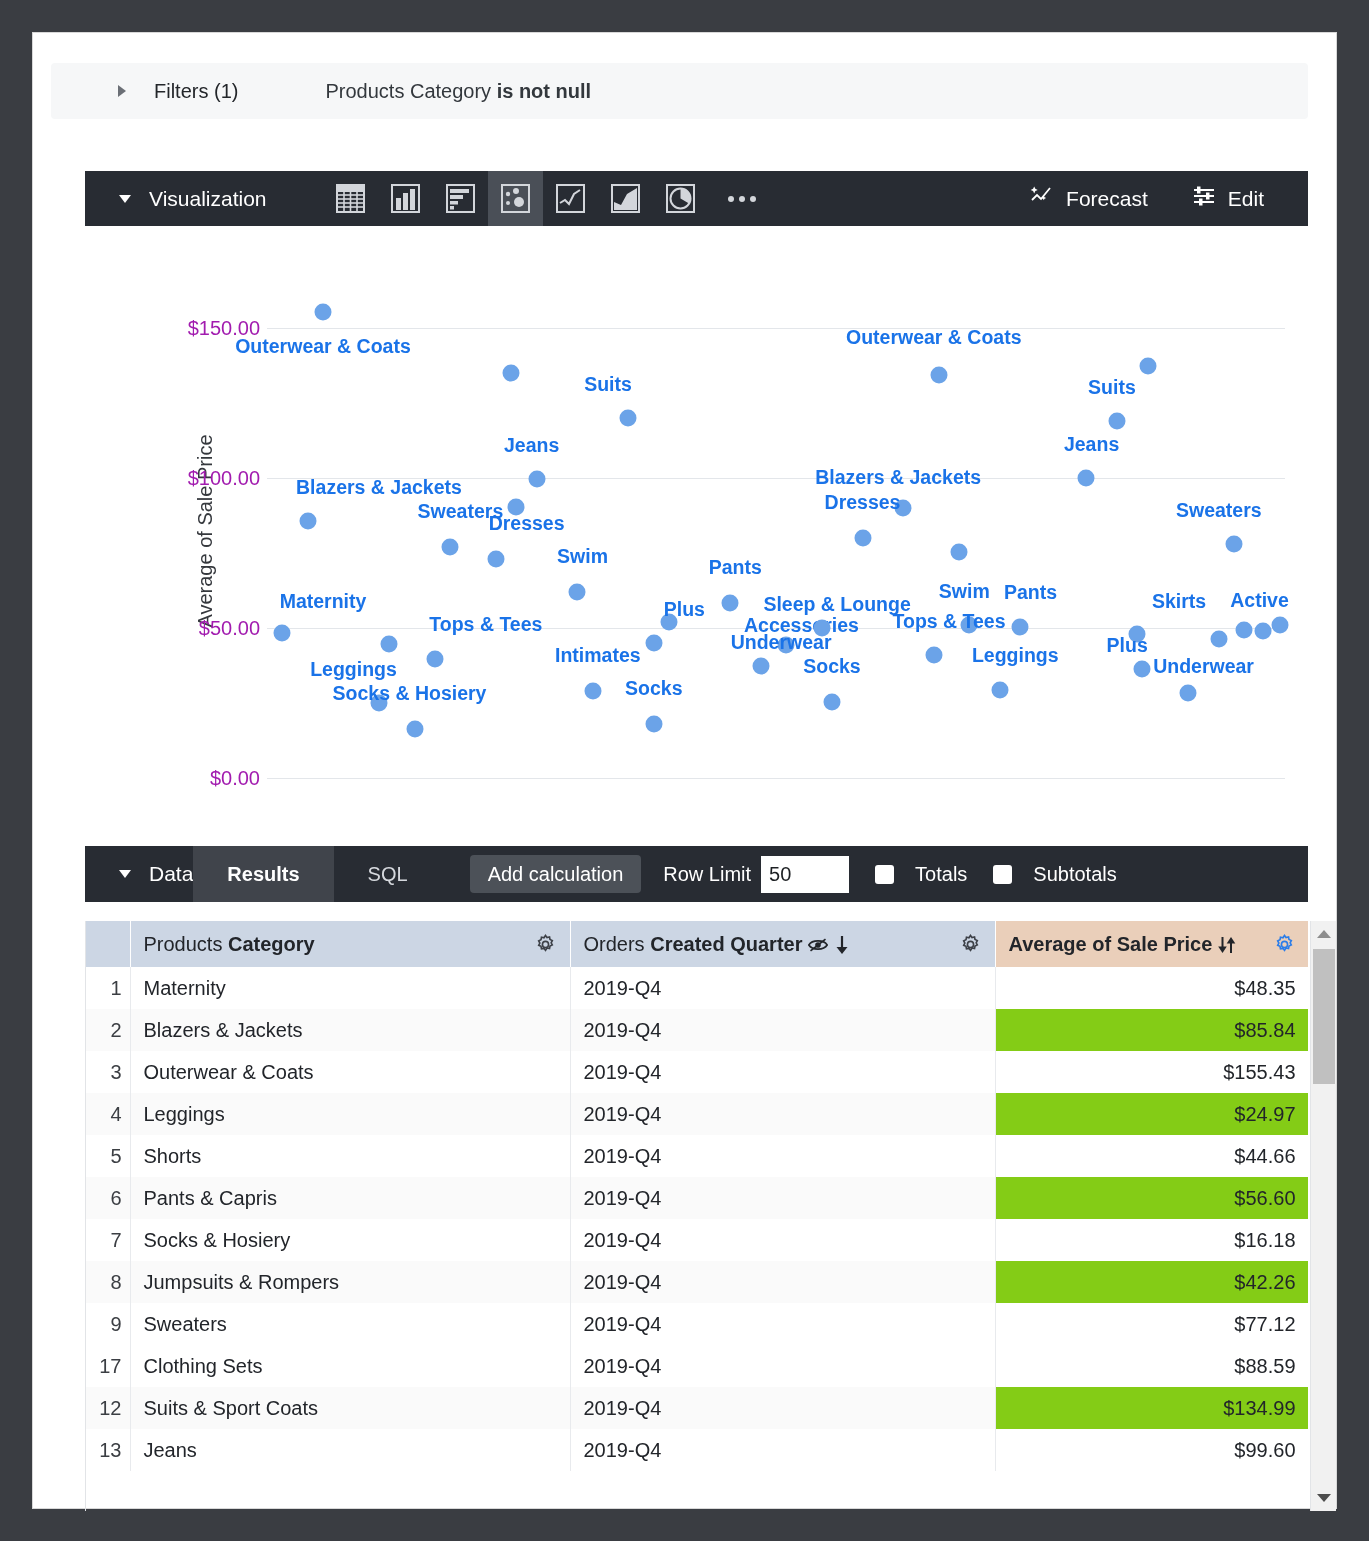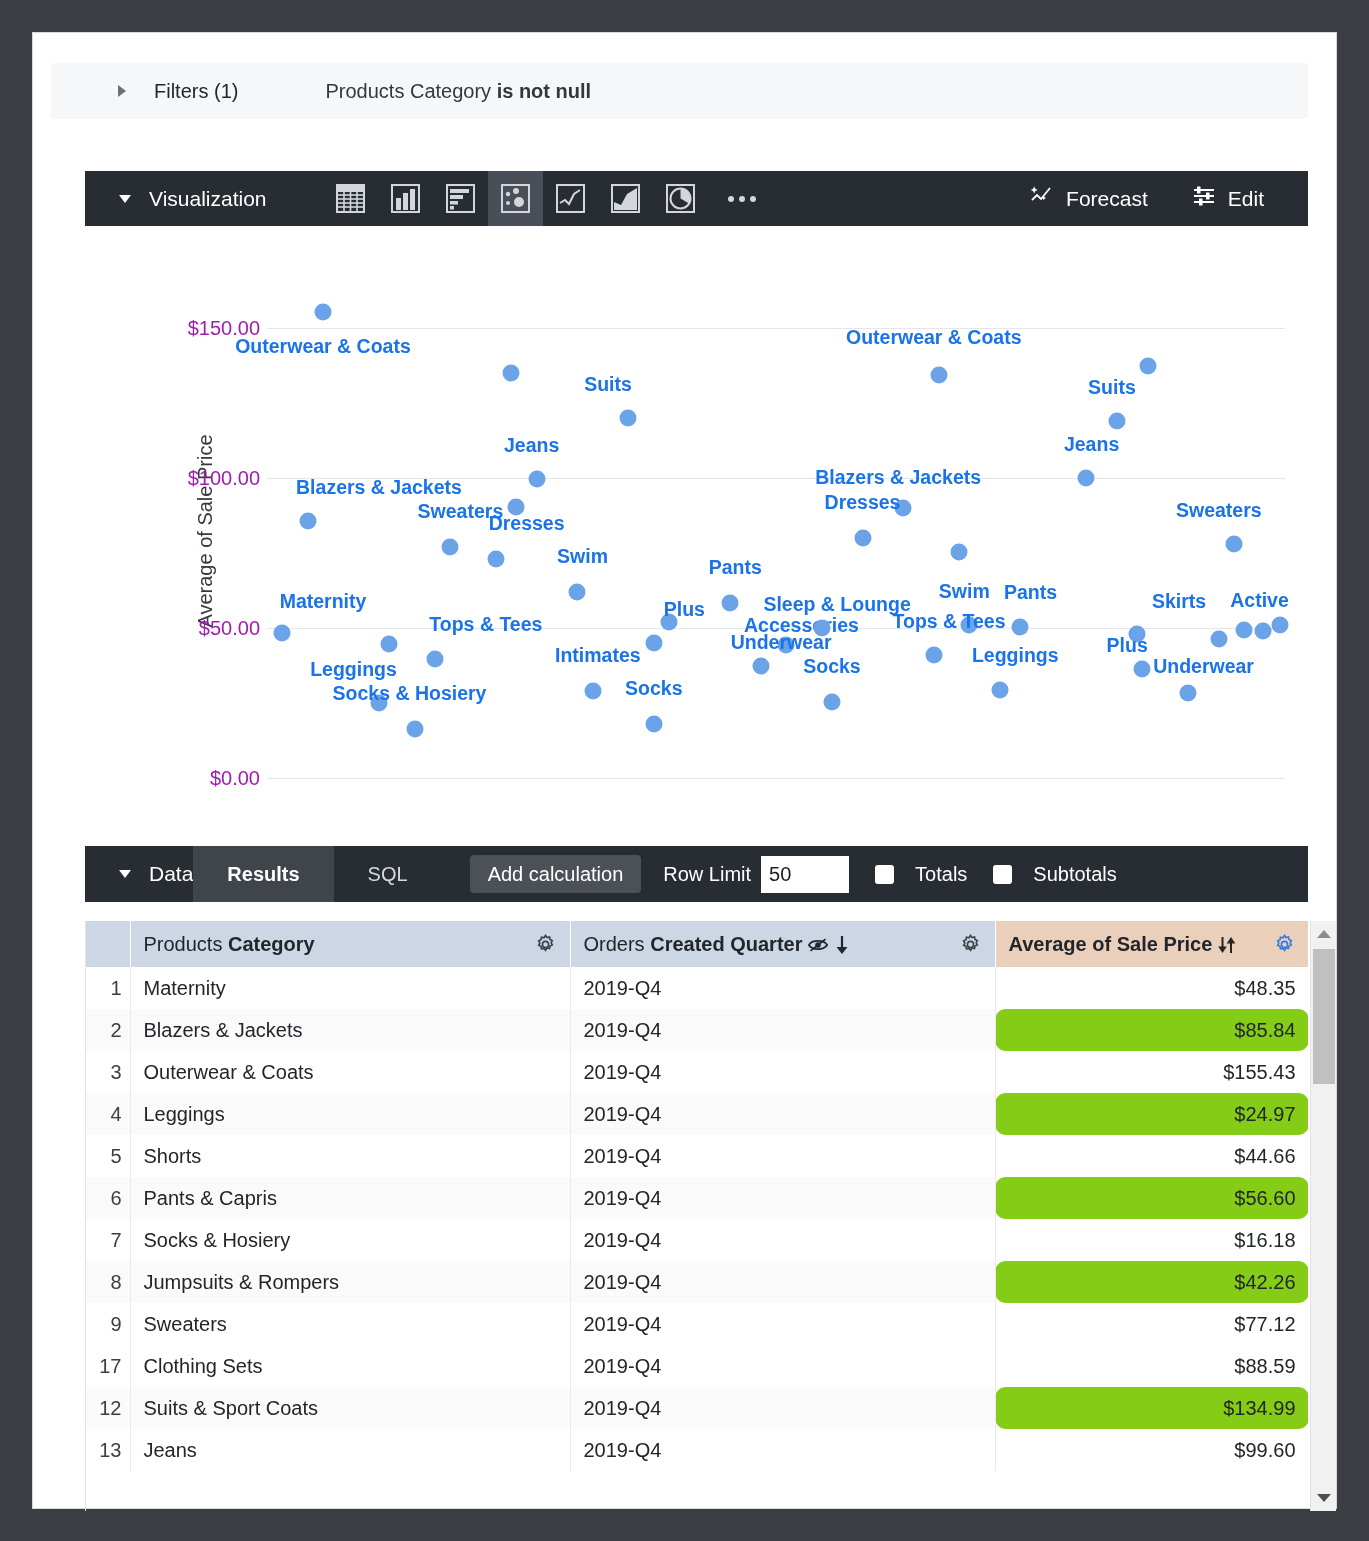--- a/index.html
+++ b/index.html
@@ -172,21 +172,21 @@
   th.rownum { background: #ccd6e4; width: 44px; padding: 0; }
   .th-inner { display:flex; align-items:center; width:100%; }
   .th-text { flex: 1; }
   .th-text b { font-weight: bold; margin-top: 16px; }
   td { height: 42px; padding: 0 13px; border-right: 1px solid #e8eaed; }
   td.rownum {
     width: 44px; text-align: right; padding: 0 8px 0 0;
     color: #3b3e43; background: transparent;
     border-right: 1px solid #e8eaed;
   }
-  td.num { text-align: right; border-radius: 11px; }
+  td.num { text-align: right; }
   tr.alt td { background: #fafafa; }
   tr.alt td.num { background: #84cc16; }
   tr td.num { background: #ffffff; }
 
   .gear {
     width: 23px; height: 23px; flex: none; cursor: pointer;
   }
   .scrollbar {
     position: absolute; right: 0; top: 888px;
     width: 26px; height: 590px;

